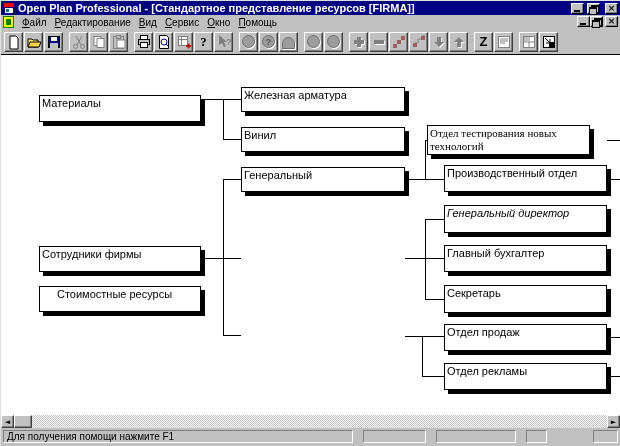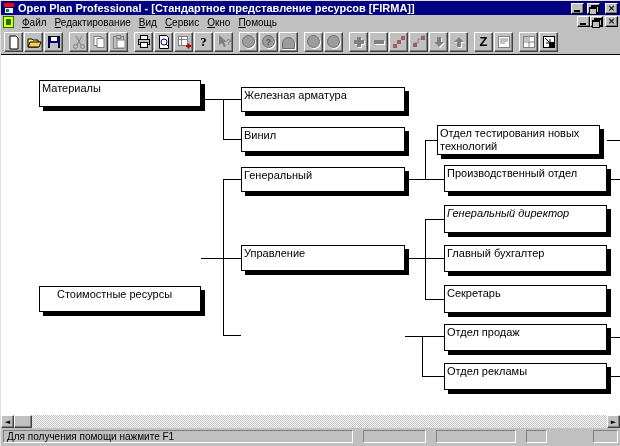--- a/index.html
+++ b/index.html
@@ -372,39 +372,39 @@
       <div class="seg" style="left: 424px; top: 164px; width: 1px; height: 80px;"></div>
       <div class="seg" style="left: 424px; top: 164px; width: 19px; height: 1px;"></div>
       <div class="seg" style="left: 424px; top: 244px; width: 19px; height: 1px;"></div>
       <div class="seg" style="left: 404px; top: 281px; width: 39px; height: 1px;"></div>
       <div class="seg" style="left: 421px; top: 281px; width: 1px; height: 40px;"></div>
       <div class="seg" style="left: 421px; top: 321px; width: 22px; height: 1px;"></div>
       <div class="seg" style="left: 606px; top: 85px; width: 14px; height: 1px;"></div>
       <div class="seg" style="left: 606px; top: 124px; width: 14px; height: 1px;"></div>
       <div class="seg" style="left: 606px; top: 282px; width: 14px; height: 1px;"></div>
       <div class="seg" style="left: 606px; top: 321px; width: 14px; height: 1px;"></div>
-      <div class="node" style="left: 38px; top: 25px; width: 162px; height: 27px;">
+      <div class="node" style="left: 38px; top: 40px; width: 162px; height: 27px;">
         <span>Материалы</span>
       </div>
       <div class="node" style="left: 240px; top: 32px; width: 164px; height: 25px;">
         <span>Железная арматура</span>
       </div>
       <div class="node" style="left: 240px; top: 72px; width: 164px; height: 25px;">
         <span>Винил</span>
       </div>
       <div class="node" style="left: 240px; top: 112px; width: 164px; height: 25px;">
         <span>Генеральный</span>
       </div>
-      <div class="node" style="left: 240px; top: 190px; width: 164px; height: 26px;">
-        <span>Управление</span>
+      <div class="node" style="left: 38px; top: 191px; width: 162px; height: 26px;">
+        <span>Сотрудники фирмы</span>
       </div>
       <div class="node" style="left: 38px; top: 231px; width: 162px; height: 26px; padding-left: 17px;">
         <span>Стоимостные ресурсы</span>
       </div>
-      <div class="node" style="left: 436px; top: 70px; width: 163px; height: 30px;">
+      <div class="node" style="left: 426px; top: 70px; width: 163px; height: 30px; font-family: Liberation Serif, serif;">
         <span>Отдел тестирования новых технологий</span>
       </div>
       <div class="node" style="left: 443px; top: 110px; width: 163px; height: 27px;">
         <span>Производственный отдел</span>
       </div>
       <div class="node" style="left: 443px; top: 150px; width: 163px; height: 28px; font-style: italic;">
         <span>Генеральный директор</span>
       </div>
       <div class="node" style="left: 443px; top: 190px; width: 163px; height: 27px;">
         <span>Главный бухгалтер</span>

